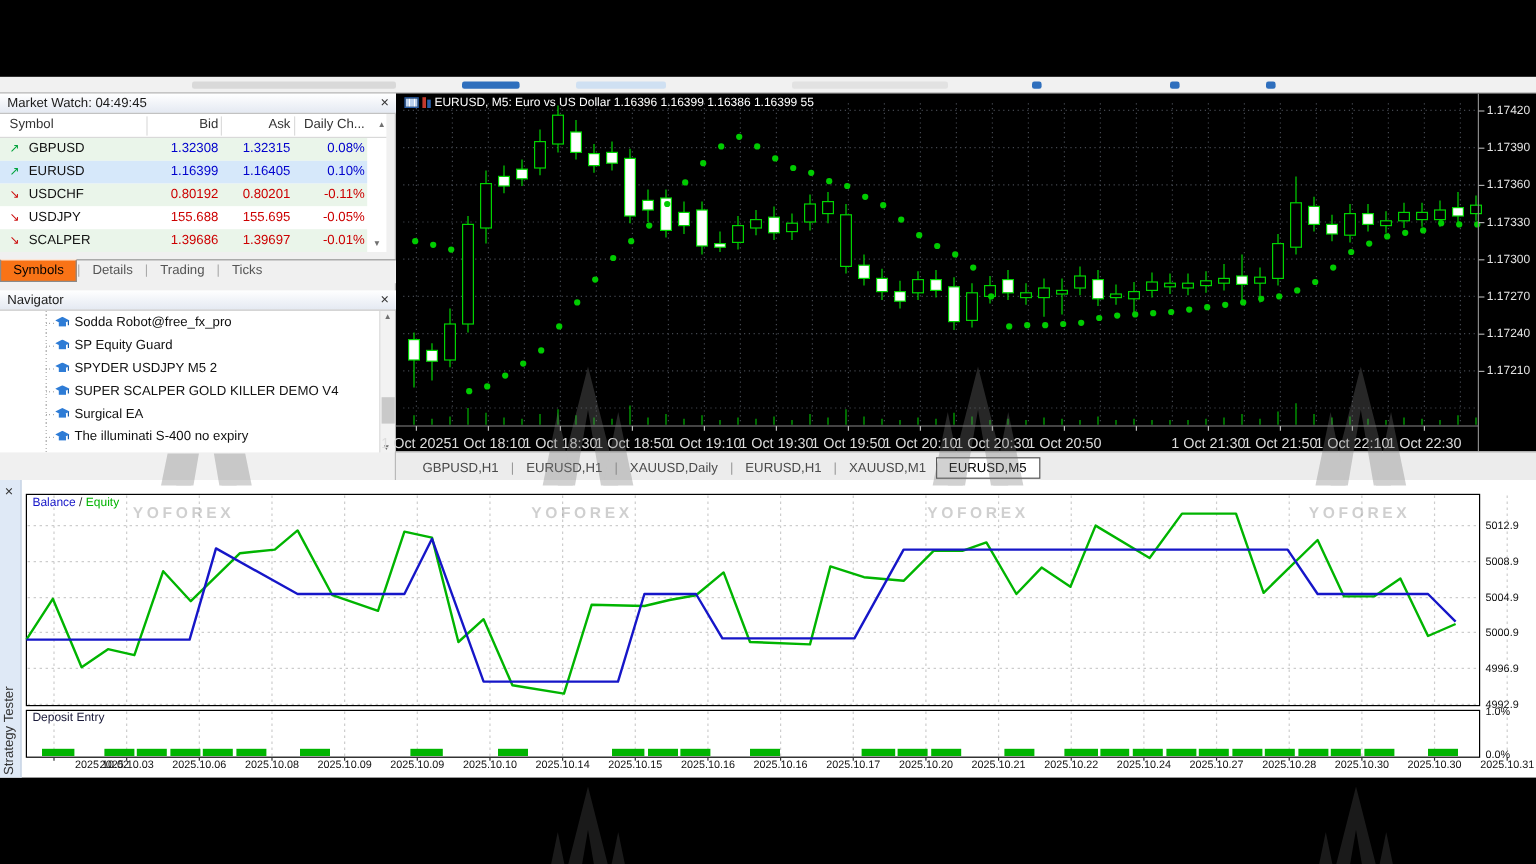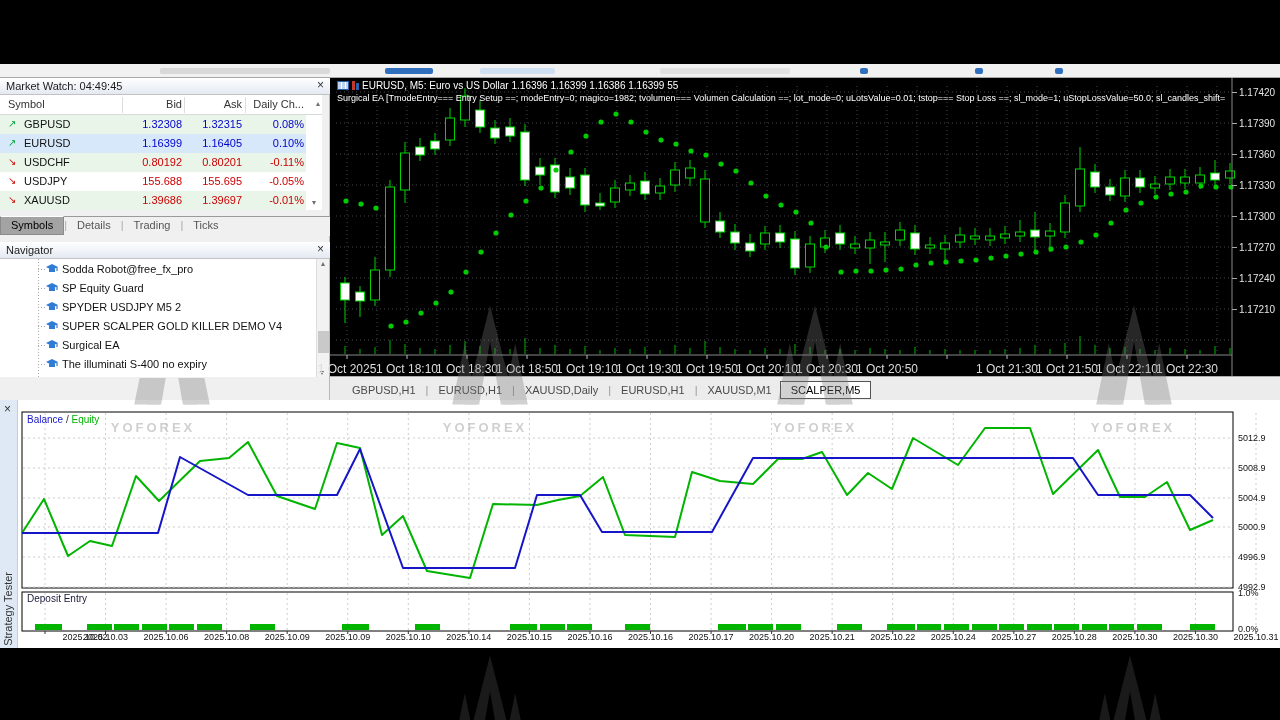--- a/index.html
+++ b/index.html
@@ -21,21 +21,21 @@
                font-size:11px; color:#333; }
   .mw-colsep { position:absolute; top:2px; height:16px; width:1px; background:#dcdcdc; }
   .mw-row { position:absolute; left:0; width:306px; height:19px; font-size:11px; }
   .mw-row span { position:absolute; top:3px; }
   .mw-sym { left:24px; color:#111; }
   .mw-arrow { left:8px; font-size:10px; }
   .mw-bid,.mw-ask,.mw-chg { text-align:right; }
   #mw-scroll { position:absolute; right:8px; width:14px; font-size:8px; color:#707070; text-align:center; }
   .tabstrip { position:absolute; left:0; width:330px; height:20px; background:#f0f0f0; border-top:1px solid #9a9a9a; font-size:11px; }
   .tab { display:inline-block; padding:2px 10px 3px 10px; color:#555; position:relative; top:0; }
-  .tab.active { background:#a3a3a3; border:1px solid #8a8a8a; border-top:1px solid #fff; margin-top:-1px; color:#000; }
+  .tab.active { background:#f97316; border:1px solid #8a8a8a; border-top:1px solid #fff; margin-top:-1px; color:#000; }
   .tabsep { color:#aaa; }
 
   
   #nav-items { position:absolute; left:0; top:17px; width:316px; height:118px; background:#fff; overflow:hidden; }
   .nav-item { position:absolute; left:0; width:100%; height:19px; font-size:11px; color:#111; }
   .nav-item .lbl { position:absolute; left:62px; top:3px; }
   .nav-treeline { position:absolute; left:38px; top:0; width:1px; height:118px;
                   background:repeating-linear-gradient(#aaa 0 1px, transparent 1px 3px); }
   .nav-stub { position:absolute; left:38px; top:9px; width:8px; height:1px;
               background:repeating-linear-gradient(90deg,#aaa 0 1px, transparent 1px 3px); }
@@ -136,21 +136,21 @@
         </div>
         <div class="mw-row" style="top: 57px; background: rgb(255, 255, 255);">
           <span class="mw-arrow" style="color: rgb(204, 17, 17);">↘</span>
           <span class="mw-sym">USDJPY</span>
           <span class="mw-bid" style="left: 118px; width: 64px; color: rgb(204, 0, 0);">155.688</span>
           <span class="mw-ask" style="left: 180px; width: 62px; color: rgb(204, 0, 0);">155.695</span>
           <span class="mw-chg" style="left: 244px; width: 60px; color: rgb(204, 0, 0);">-0.05%</span>
         </div>
         <div class="mw-row" style="top: 76px; background: rgb(234, 245, 234);">
           <span class="mw-arrow" style="color: rgb(204, 17, 17);">↘</span>
-          <span class="mw-sym">XAUUSD</span>
+          <span class="mw-sym">SCALPER</span>
           <span class="mw-bid" style="left: 118px; width: 64px; color: rgb(204, 0, 0);">1.39686</span>
           <span class="mw-ask" style="left: 180px; width: 62px; color: rgb(204, 0, 0);">1.39697</span>
           <span class="mw-chg" style="left: 244px; width: 60px; color: rgb(204, 0, 0);">-0.01%</span>
         </div>
       </div>
     <div id="mw-scroll" style="top: 120px;">
         <div style="font-size: 8px; color: rgb(112, 112, 112);">▾</div>
       </div>
     <div class="tabstrip" style="top:138px" id="mw-tabs"><span class="tab active">Symbols</span><span class="tabsep">|</span><span class="tab">Details</span><span class="tabsep">|</span><span class="tab">Trading</span><span class="tabsep">|</span><span class="tab">Ticks</span></div>
 
@@ -523,21 +523,20 @@
       <line x1="1067" y1="355" x2="1067" y2="359" stroke="#bbb" stroke-width="1"></line>
       <line x1="1127" y1="355" x2="1127" y2="359" stroke="#bbb" stroke-width="1"></line>
       <line x1="1187" y1="355" x2="1187" y2="359" stroke="#bbb" stroke-width="1"></line>
     </svg>
   <div class="abs hdr-icon1" style="z-index:3"></div>
   <div class="abs hdr-icon2" style="z-index:3">
     <i style="left:0;top:0;height:9px;background:#c23a2e"></i>
       <i style="left:4px;top:2px;height:7px;background:#2b5fa8"></i>
   </div>
   <div class="abs" id="chart-title" style="z-index:3">EURUSD, M5: Euro vs US Dollar 1.16396 1.16399 1.16386 1.16399 55</div>
-  <div class="abs" id="chart-ea" style="z-index:3">Surgical EA [TmodeEntry=== Entry Setup ==; modeEntry=0; magico=1982; tvolumen=== Volumen Calculation ==; lot_mode=0; uLotsValue=0.01; tstop=== Stop Loss ==; sl_mode=1; uStopLossValue=50.0; sl_candles_shift=</div>
   <div class="abs" id="price-axis" style="left:1232px;top:78px;width:48px;height:298px">
       <div class="price-label" style="left: 7px; top: 9px;">1.17420</div>
       <div style="position: absolute; left: 0px; top: 14px; width: 5px; height: 1px; background: rgb(170, 170, 170);"></div>
       <div class="price-label" style="left: 7px; top: 40px;">1.17390</div>
       <div style="position: absolute; left: 0px; top: 45px; width: 5px; height: 1px; background: rgb(170, 170, 170);"></div>
       <div class="price-label" style="left: 7px; top: 71px;">1.17360</div>
       <div style="position: absolute; left: 0px; top: 76px; width: 5px; height: 1px; background: rgb(170, 170, 170);"></div>
       <div class="price-label" style="left: 7px; top: 102px;">1.17330</div>
       <div style="position: absolute; left: 0px; top: 107px; width: 5px; height: 1px; background: rgb(170, 170, 170);"></div>
       <div class="price-label" style="left: 7px; top: 133px;">1.17300</div>
@@ -561,21 +560,21 @@
       <div class="time-label" style="left: 497px; top: 6px;">1 Oct 20:30</div>
       <div class="time-label" style="left: 557px; top: 6px;">1 Oct 20:50</div>
       <div class="time-label" style="left: 617px; top: 22px; text-align: right;">1 Oct 21:10</div>
       <div class="time-label" style="left: 677px; top: 6px;">1 Oct 21:30</div>
       <div class="time-label" style="left: 737px; top: 6px;">1 Oct 21:50</div>
       <div class="time-label" style="left: 797px; top: 6px;">1 Oct 22:10</div>
       <div class="time-label" style="left: 857px; top: 6px;">1 Oct 22:30</div>
     </div>
 
   <div class="abs" id="chart-tabbar">
-    <div id="chart-tabs"><span class="ctab">GBPUSD,H1</span><span class="ctabsep">|</span><span class="ctab">EURUSD,H1</span><span class="ctabsep">|</span><span class="ctab">XAUUSD,Daily</span><span class="ctabsep">|</span><span class="ctab">EURUSD,H1</span><span class="ctabsep">|</span><span class="ctab">XAUUSD,M1</span><span class="ctab active">SCALPER,M5</span></div>
+    <div id="chart-tabs"><span class="ctab">GBPUSD,H1</span><span class="ctabsep">|</span><span class="ctab">EURUSD,H1</span><span class="ctabsep">|</span><span class="ctab">XAUUSD,Daily</span><span class="ctabsep">|</span><span class="ctab">EURUSD,H1</span><span class="ctabsep">|</span><span class="ctab">XAUUSD,M1</span><span class="ctab active">EURUSD,M5</span></div>
   </div>
 
   <div class="abs" id="tester">
     <div id="tester-side">
       <span class="x">×</span>
       <span class="vlabel">Strategy Tester</span>
     </div>
     <svg id="tester-svg" style="position:absolute;left:0;top:0" width="1280" height="248" viewBox="0 400 1280 248">
         <rect x="22" y="412" width="1211" height="176" fill="#fff" stroke="#000" stroke-width="1"></rect>
         <rect x="22" y="592" width="1211" height="39" fill="#fff" stroke="#000" stroke-width="1"></rect>

